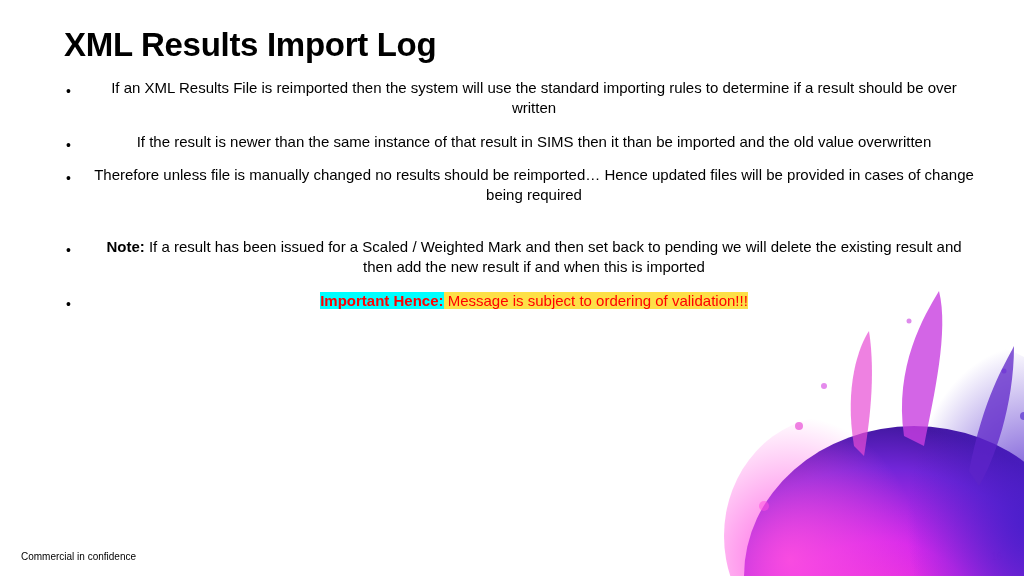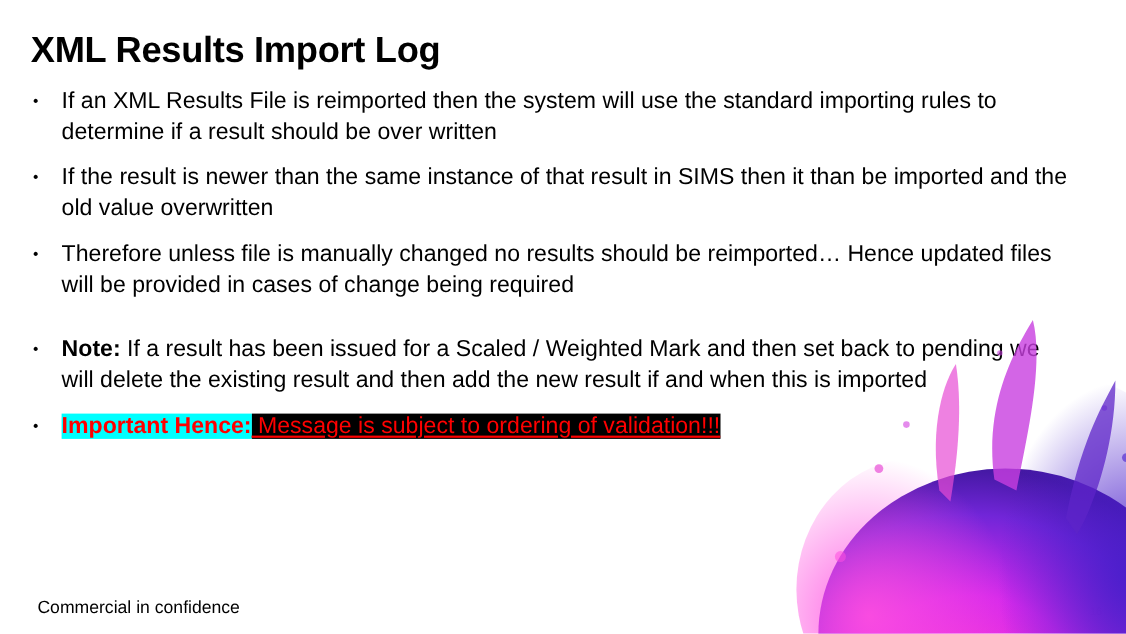--- a/index.html
+++ b/index.html
@@ -1,26 +1,26 @@
 <!DOCTYPE html>
 <html><head>
 <meta charset="utf-8">
 <style>
   * { margin: 0; padding: 0; box-sizing: border-box; }
   html, body { width: 1024px; height: 576px; overflow: hidden; font-family: Arial, Helvetica, sans-serif; background: #ffffff; color: #000000; position: relative; }
-  .slide { width: 1024px; height: 576px; position: relative; padding: 26px 48px 0 28px; }
+  .slide { width: 1024px; height: 576px; position: relative; padding: 26px 48px 0 64px; }
   .title { font-size: 33px; font-weight: 700; letter-spacing: -0.3px; margin-bottom: 14px; }
   ul.bullets { list-style: none; padding-left: 28px; }
-  ul.bullets > li { position: relative; font-size: 21px; line-height: 1.32; margin-bottom: 14px; color: #000; }
+  ul.bullets > li { position: relative; font-size: 15px; line-height: 1.32; margin-bottom: 14px; color: #000; text-align: center; }
   ul.bullets > li::before { content: "•"; position: absolute; left: -26px; top: 4px; font-size: 14px; color: #000; }
   .gap { height: 18px; }
   .note-label { font-weight: 700; }
   .imp-label { font-weight: 700; color: #ff0000; background: #00ffff; }
-  .imp-text { color: #ff0000; background: #000000; text-decoration: underline; }
-  .footer-left { position: absolute; left: 34px; bottom: 14px; font-size: 16px; color: #000; }
+  .imp-text { color: #ff0000; background: #fde047; }
+  .footer-left { position: absolute; left: 21px; bottom: 14px; font-size: 10px; color: #000; }
   .footer-right { position: absolute; right: 22px; bottom: 14px; font-size: 10px; color: rgba(0,0,0,0.35); }
   .splash { position: absolute; right: -60px; bottom: -120px; width: 380px; height: 420px; pointer-events: none; }
 </style>
 </head>
 <body>
 
 <div class="slide">
 
   <h1 class="title">XML Results Import Log</h1>
 

